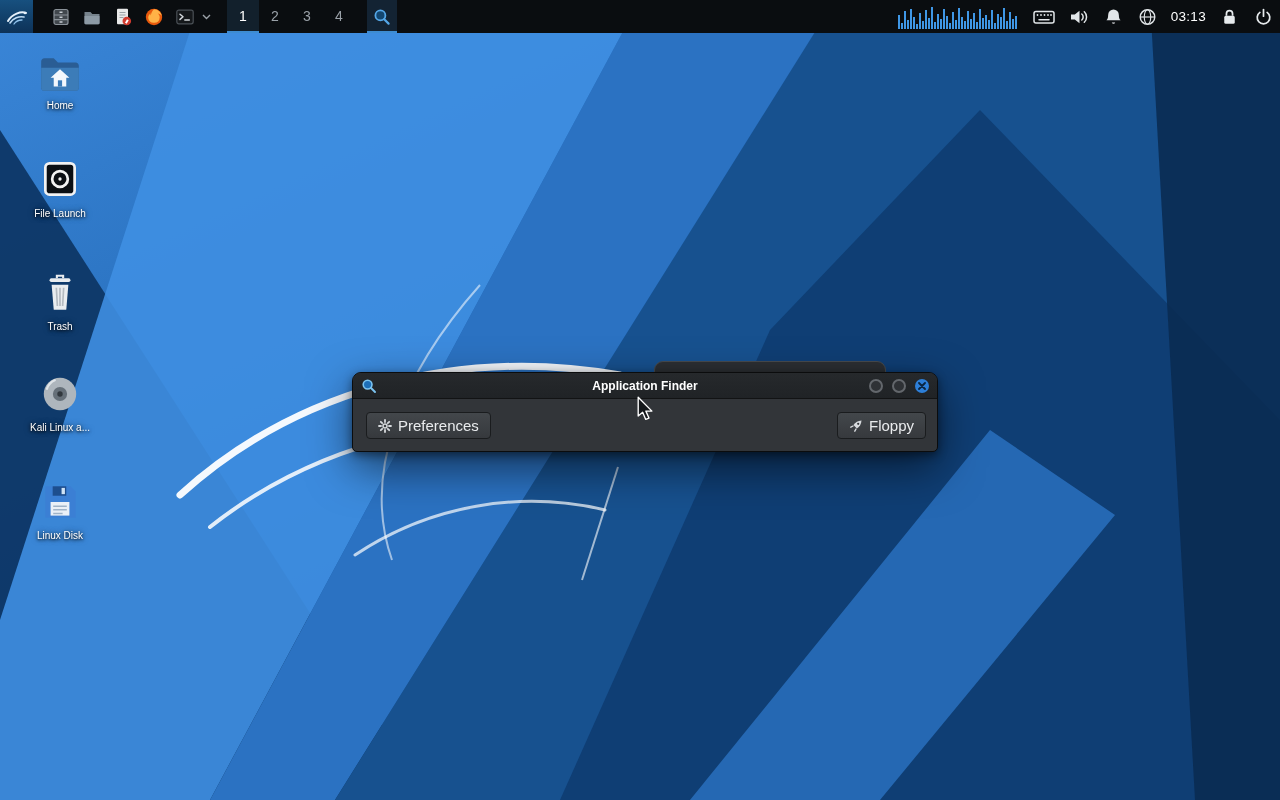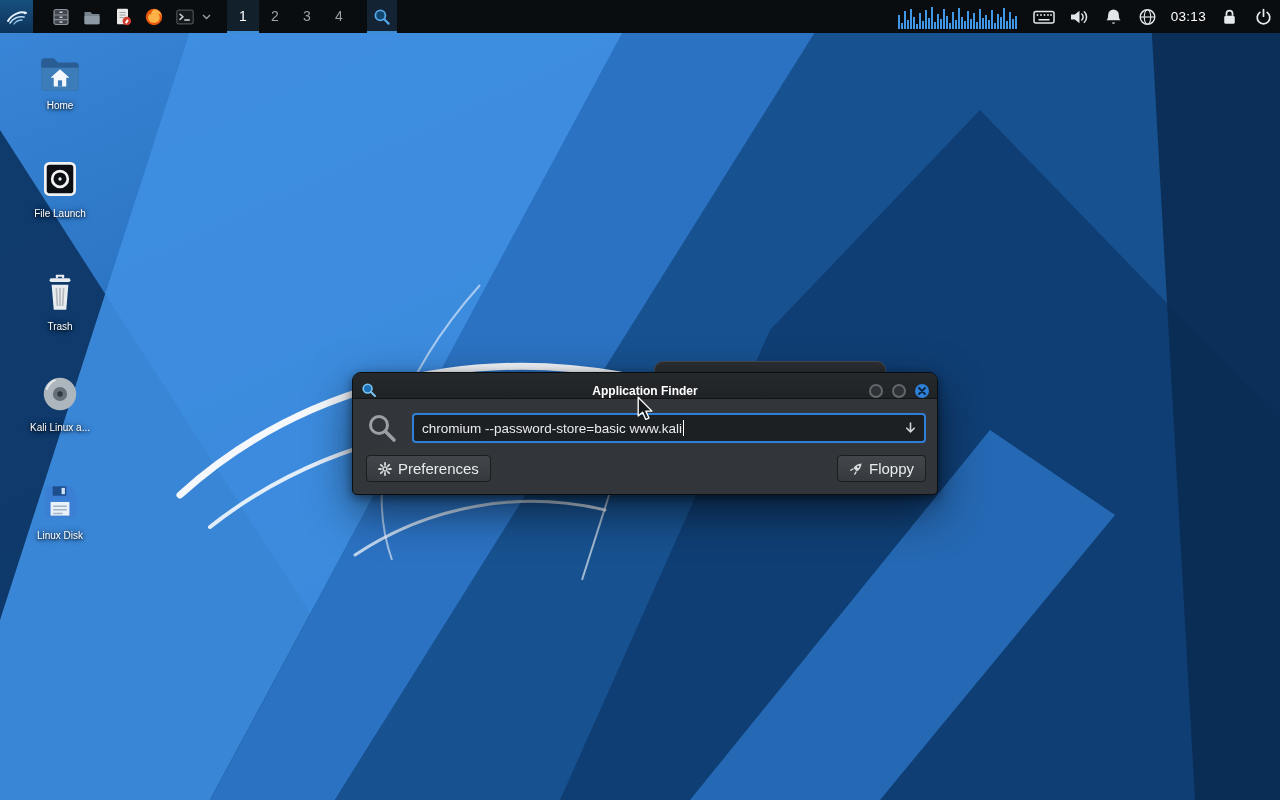--- a/index.html
+++ b/index.html
@@ -40,21 +40,21 @@
 
   
   .ghost-window { position:absolute; left:654px; top:361px; width:232px; height:42px; background:#2c2f33;
                   border:1px solid #47veau4b4f; border:1px solid #474b4f; border-radius:9px; z-index:5; }
 
   
   .finder { position:absolute; left:352px; top:372px; width:586px; z-index:6; border-radius:9px 9px 5px 5px;
             border:1px solid #0b0c0d; background:#323539;
             box-shadow:0 16px 44px rgba(0,0,0,.55), 0 3px 10px rgba(0,0,0,.45); }
   .titlebar { height:26px; background:linear-gradient(#26292c,#202326); border-bottom:1px solid #121314;
-              border-radius:8px 8px 0 0; position:relative; display:flex; align-items:flex-end; padding:0 8px; }
+              border-radius:8px 8px 0 0; position:relative; display:flex; align-items:center; padding:0 8px; }
   .title { position:absolute; left:0; right:0; text-align:center; color:#ffffff; font-size:12px; font-weight:bold; pointer-events:none; }
   .winbtns { margin-left:auto; display:flex; align-items:center; gap:9px; z-index:1; }
   .wbtn { width:14px; height:14px; border-radius:50%; }
   .wbtn.plain { background:#2e3135; border:2px solid #63676c; }
   .wbtn.close { background:#2d7fd8; border:none; display:flex; align-items:center; justify-content:center; }
   .fbody { padding:13px 11px 12px 13px; }
   .search-row { display:flex; align-items:center; gap:14px; margin-bottom:11px; }
   .entry { flex:1; height:30px; background:#1d2023; border:2px solid #2d7fd8; border-radius:4px;
            display:flex; align-items:center; padding:0 28px 0 8px; position:relative;
            color:#e9ebed; font-size:13.5px; white-space:nowrap; overflow:hidden; }
@@ -155,35 +155,20 @@
       <div class="wbtn plain"></div>
       <div class="wbtn plain"></div>
       <div class="wbtn close">
         <svg width="8" height="8" viewBox="0 0 8 8">
           <path d="M1 1l6 6M7 1L1 7" stroke="#0a2540" stroke-width="1.8" stroke-linecap="round"></path>
         </svg>
       </div>
     </div>
   </div>
   <div class="fbody">
-    <div class="search-row">
-      <svg width="32" height="32" viewBox="0 0 32 32">
-        <circle cx="13" cy="13" r="8.5" fill="none" stroke="#9aa0a5" stroke-width="3"></circle>
-        <line x1="19.5" y1="19.5" x2="28" y2="28" stroke="#9aa0a5" stroke-width="3.6" stroke-linecap="round"></line>
-      </svg>
-      <div class="entry">
-        <span>chromium --password-store=basic www.kali</span>
-          <span class="caret"></span>
-        <span class="entry-arrow">
-          <svg width="13" height="13" viewBox="0 0 13 13">
-            <path d="M6.5 1.5v8.5M2.8 6.7l3.7 3.7 3.7-3.7" stroke="#cfd3d6" stroke-width="1.6" fill="none" stroke-linecap="round" stroke-linejoin="round"></path>
-          </svg>
-        </span>
-      </div>
-    </div>
     <div class="btn-row">
       <button class="fbtn">
         <svg width="14" height="14" viewBox="0 0 14 14">
           <circle cx="7" cy="7" r="2" fill="none" stroke="#d7dadd" stroke-width="1.5"></circle>
           <g stroke="#d7dadd" stroke-width="1.8" stroke-linecap="round">
             <path d="M7 1v2M7 11v2M1 7h2M11 7h2M2.8 2.8l1.4 1.4M9.8 9.8l1.4 1.4M11.2 2.8L9.8 4.2M4.2 9.8l-1.4 1.4"></path>
           </g>
         </svg>
         <span>Preferences</span>
       </button>

